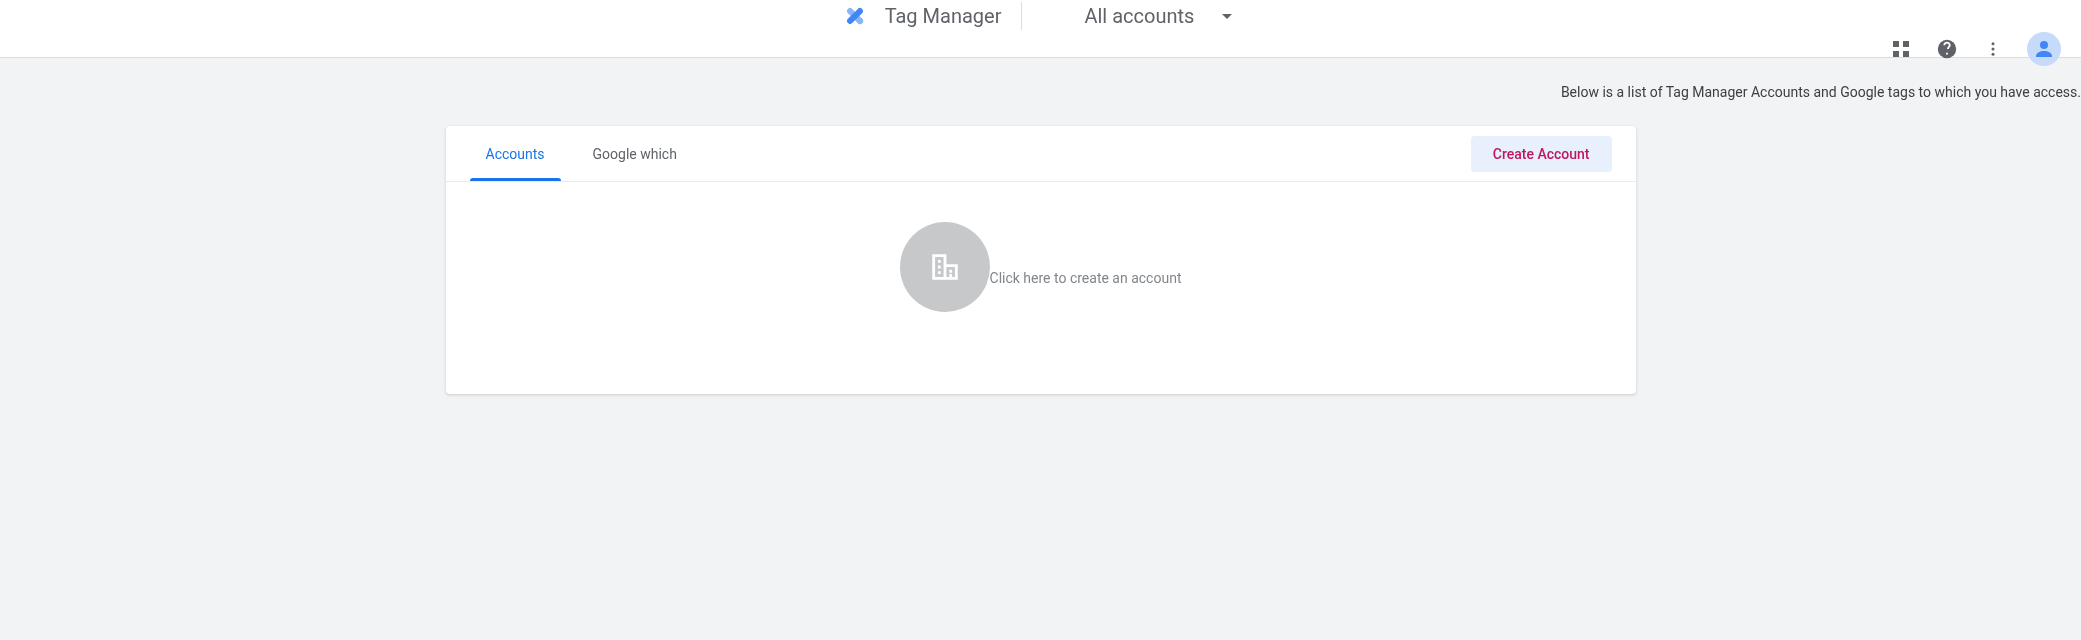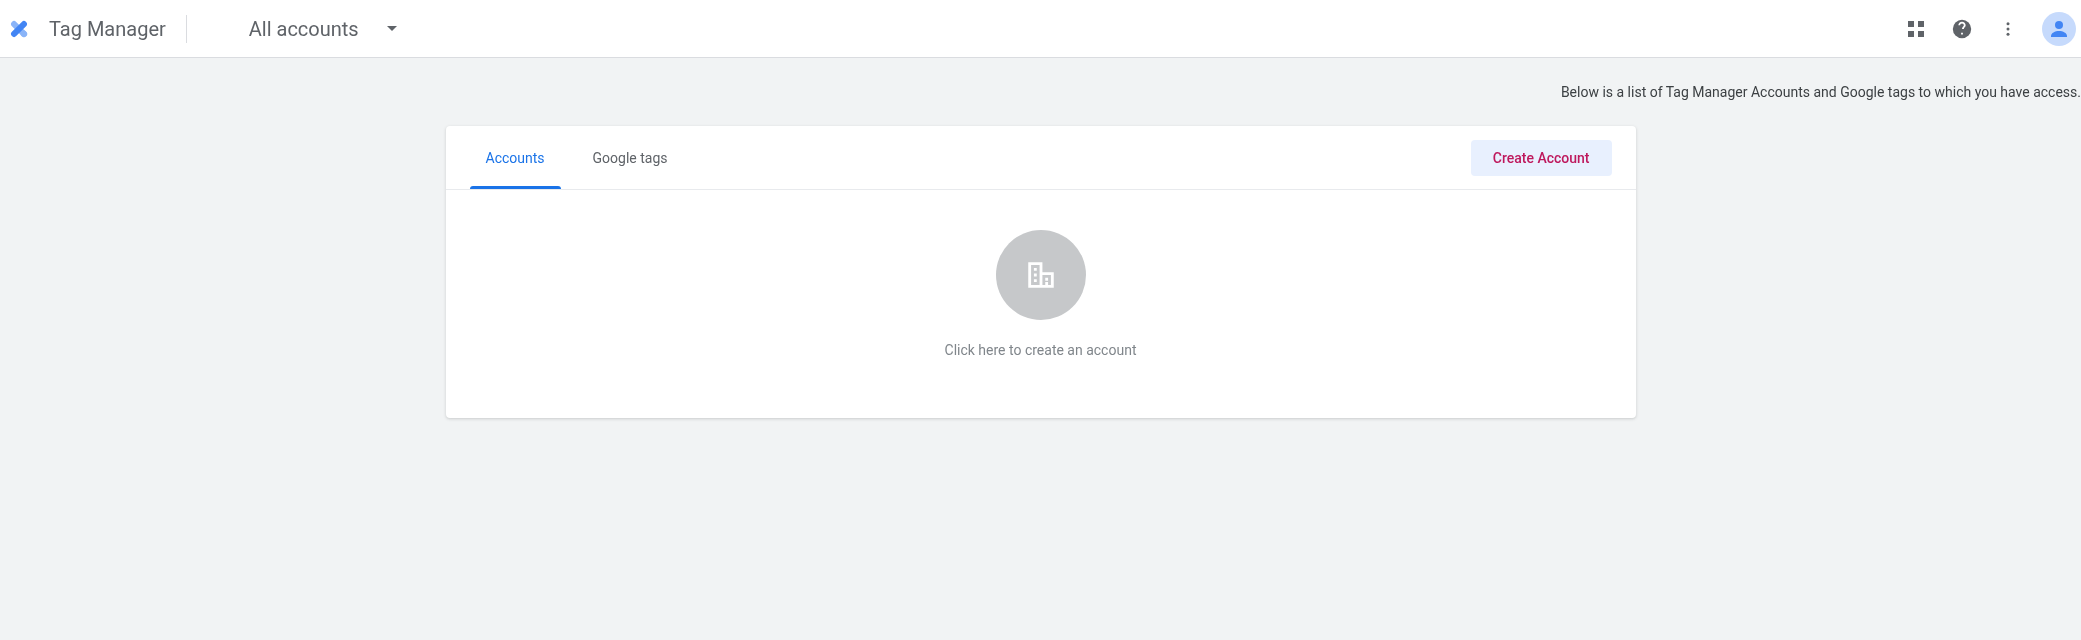--- a/index.html
+++ b/index.html
@@ -11,22 +11,23 @@
     body {
       background: #f1f3f4;
       width: 100%;
       min-height: 640px;
     }
     .header {
       background: #fff;
       height: 58px;
       display: flex;
       align-items: center;
-      padding: 0 5px;
+      padding: 0 20px;
       border-bottom: 1px solid #dadce0;
+      flex-direction: column;
     }
     .header-left {
       display: flex;
       align-items: center;
       gap: 16px;
     }
     .logo {
       width: 28px;
       height: 28px;
       display: flex;
@@ -106,21 +107,21 @@
       margin: 0 auto;
       border-radius: 4px;
       box-shadow: 0 1px 2px rgba(60,64,67,0.1), 0 1px 3px 1px rgba(60,64,67,0.08);
       padding-bottom: 40px;
     }
     .card-header {
       display: flex;
       align-items: center;
       border-bottom: 1px solid #e8eaed;
       padding: 0 24px 0 0;
-      height: 64px;
+      height: 56px;
     }
     .tabs {
       display: flex;
       height: 100%;
     }
     .tab {
       padding: 0 16px;
       display: flex;
       align-items: center;
       font-size: 14px;
@@ -151,21 +152,21 @@
       color: #be185d;
       border: none;
       padding: 10px 22px;
       border-radius: 4px;
       font-size: 14px;
       font-weight: 500;
       cursor: pointer;
     }
     .empty-state {
       display: flex;
-      flex-direction: column;
+      flex-direction: row;
       align-items: center;
       justify-content: center;
       padding: 40px 0 20px 0;
     }
     .empty-icon-circle {
       width: 90px;
       height: 90px;
       border-radius: 50%;
       background: #c6c8ca;
       display: flex;
@@ -233,21 +234,21 @@
 
 <div class="description">Below is a list of Tag Manager Accounts and Google tags to which you have access.</div>
 
 <div class="card">
   <div class="card-header">
     <div class="tabs">
       <div class="tab active">
         <span>Accounts</span>
       </div>
       <div class="tab">
-        <span>Google tags</span>
+        <span>Google which</span>
       </div>
     </div>
     <button class="create-btn">Create Account</button>
   </div>
   <div class="empty-state">
     <div class="empty-icon-circle">
       <svg width="34" height="34" viewBox="0 0 24 24" fill="#fff">
         <path d="M3 3h10v7h8v11H3V3zm2 2v14h6V5H5zm8 7v7h6v-7h-6zM7 7h2v2H7V7zm0 4h2v2H7v-2zm0 4h2v2H7v-2zm8-1h2v2h-2v-2zm0 3h2v2h-2v-2z"></path>
       </svg>
     </div>

